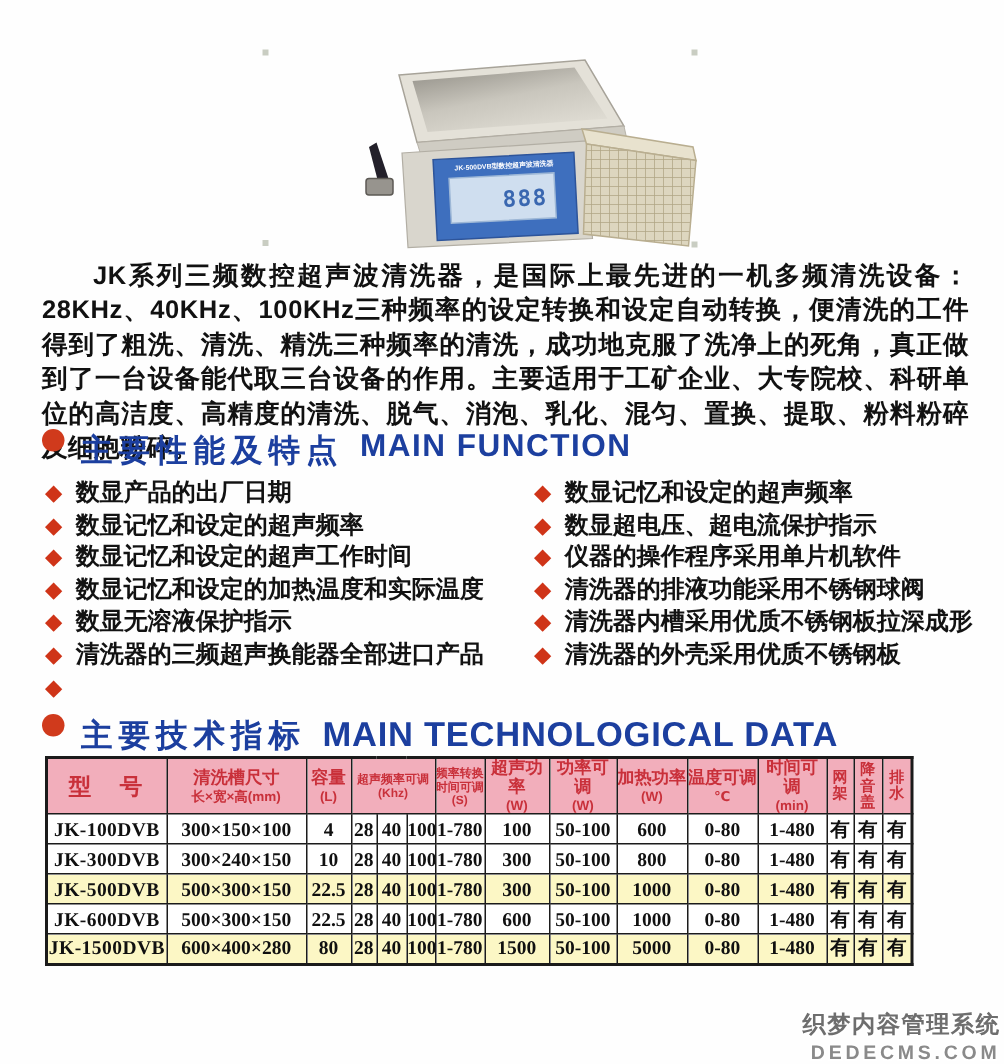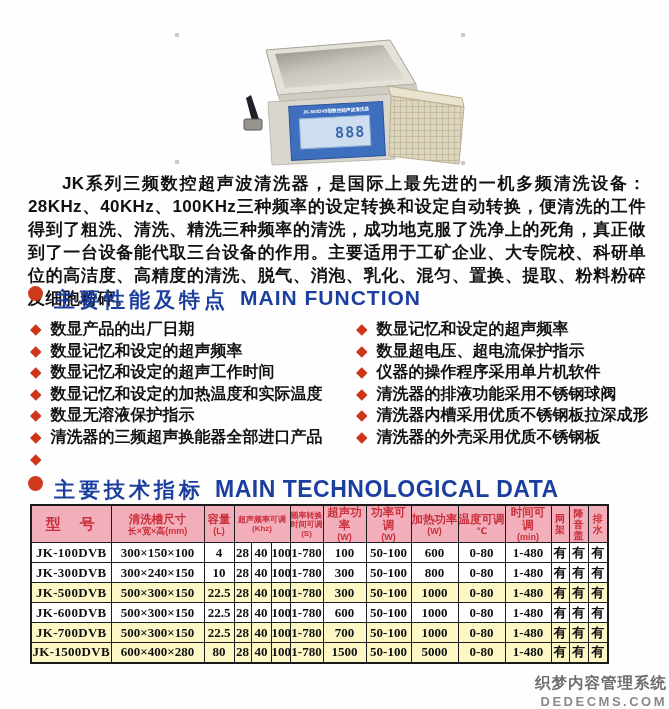--- a/index.html
+++ b/index.html
@@ -318,37 +318,20 @@
         <td>600</td>
         <td>50-100</td>
         <td>1000</td>
         <td>0-80</td>
         <td>1-480</td>
         <td class="yn">有</td>
         <td class="yn">有</td>
         <td class="yn">有</td>
       </tr>
       <tr class="alt">
-        <td class="model">JK-700DVB</td>
-        <td class="dim">500×300×150</td>
-        <td>22.5</td>
-        <td class="freq">28</td>
-        <td class="freq">40</td>
-        <td class="freq">100</td>
-        <td>1-780</td>
-        <td>700</td>
-        <td>50-100</td>
-        <td>1000</td>
-        <td>0-80</td>
-        <td>1-480</td>
-        <td class="yn">有</td>
-        <td class="yn">有</td>
-        <td class="yn">有</td>
-      </tr>
-      <tr class="alt">
         <td class="model">JK-1500DVB</td>
         <td class="dim">600×400×280</td>
         <td>80</td>
         <td class="freq">28</td>
         <td class="freq">40</td>
         <td class="freq">100</td>
         <td>1-780</td>
         <td>1500</td>
         <td>50-100</td>
         <td>5000</td>

